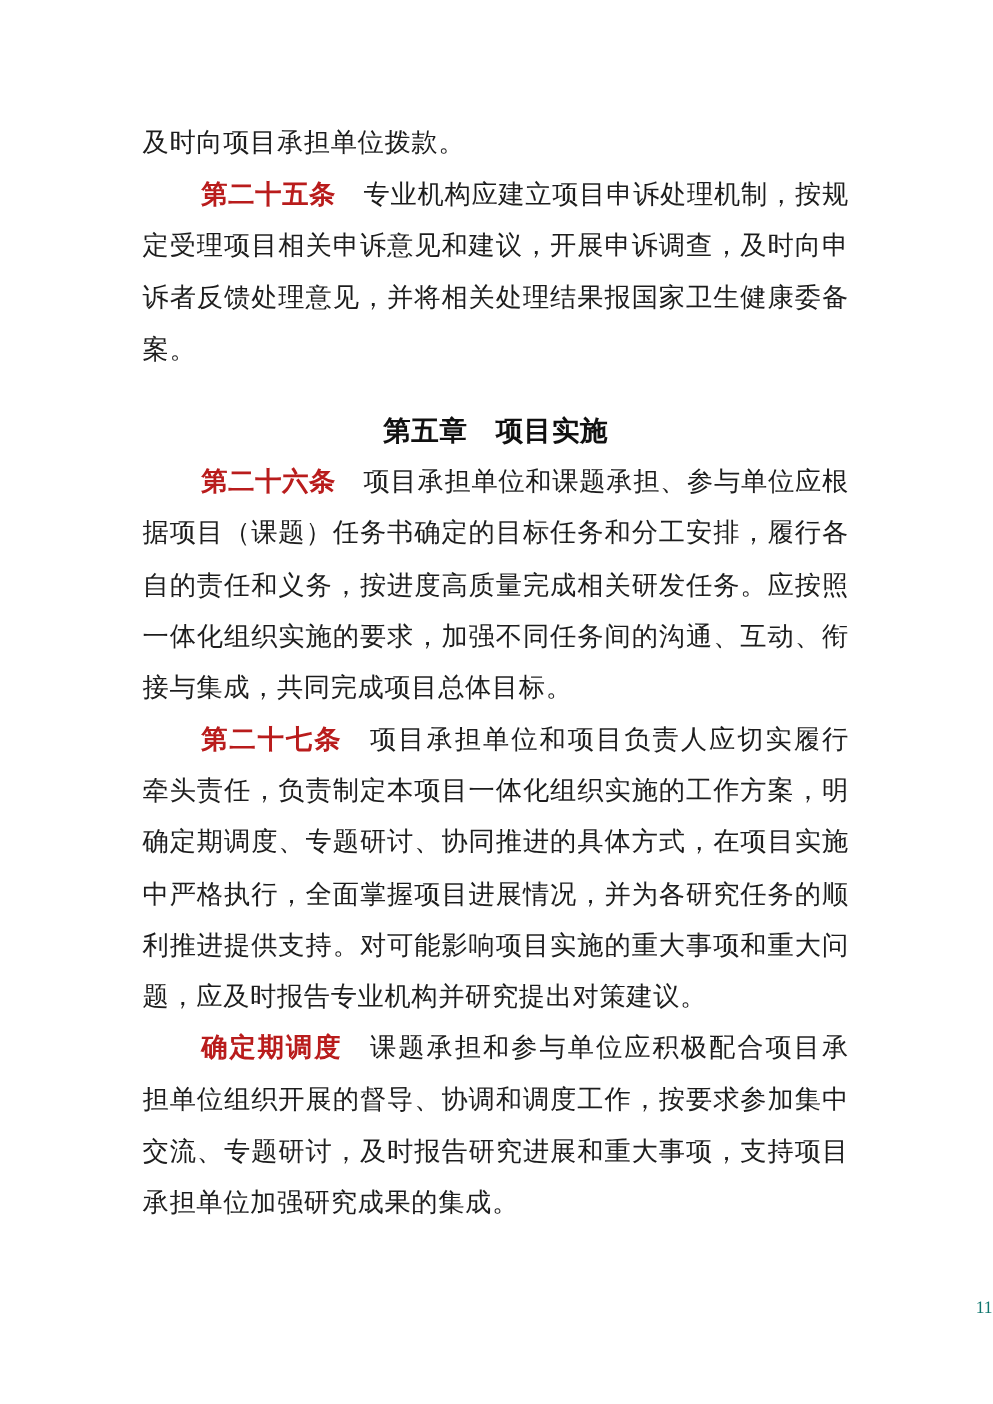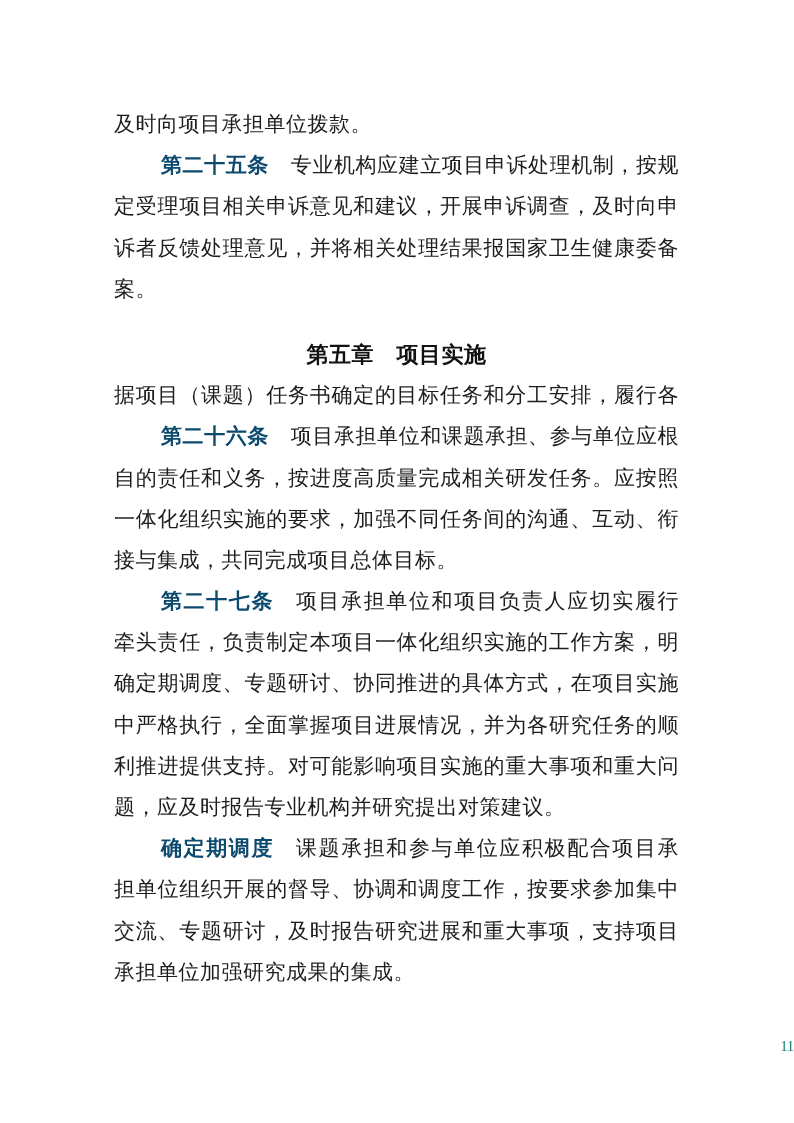--- a/index.html
+++ b/index.html
@@ -12,42 +12,42 @@
     width: 794px;
     height: 1123px;
     background: #ffffff;
     overflow: hidden;
     font-family: "Liberation Serif", "DejaVu Serif", serif;
     color: #1d1d1d;
   }
   .content {
     position: absolute;
     left: 114px;
-    top: 104px;
+    top: 94px;
     width: 565px;
     font-size: 21px;
     line-height: 41.2px;
   }
   .line {
     height: 41.2px;
     text-align: left;
     letter-spacing: 0.5px;
     white-space: normal;
   }
   .line.justify {
     text-align: justify;
     text-align-last: justify;
   }
   .line.article {
     text-indent: 47px;
   }
   .art-num {
-    font-family: Liberation Serif, serif;
+    font-family: Liberation Sans, sans-serif;
     font-weight: 700;
-    color: #0c4a6e;
+    color: #b91c1c;
     margin-right: 22px;
   }
   .line.chapter {
     margin-top: 24px;
     text-align: center;
     text-align-last: center;
     text-indent: 0;
     font-family: "Liberation Sans", "DejaVu Sans", sans-serif;
     font-weight: 700;
     color: #111111;
@@ -69,22 +69,22 @@
 <body>
 
 <div class="page">
   <main class="content">
       <div class="line plain">及时向项目承担单位拨款。</div>
       <div class="line article justify"><span class="art-num">第二十五条</span><span>专业机构应建立项目申诉处理机制，按规</span></div>
       <div class="line plain justify">定受理项目相关申诉意见和建议，开展申诉调查，及时向申</div>
       <div class="line plain justify">诉者反馈处理意见，并将相关处理结果报国家卫生健康委备</div>
       <div class="line plain">案。</div>
       <div class="line chapter">第五章　项目实施</div>
+      <div class="line article justify"><span class="art-num">第二十六条</span><span>项目承担单位和课题承担、参与单位应根</span></div>
       <div class="line plain justify">据项目（课题）任务书确定的目标任务和分工安排，履行各</div>
-      <div class="line article justify"><span class="art-num">第二十六条</span><span>项目承担单位和课题承担、参与单位应根</span></div>
       <div class="line plain justify">自的责任和义务，按进度高质量完成相关研发任务。应按照</div>
       <div class="line plain justify">一体化组织实施的要求，加强不同任务间的沟通、互动、衔</div>
       <div class="line plain">接与集成，共同完成项目总体目标。</div>
       <div class="line article justify"><span class="art-num">第二十七条</span><span>项目承担单位和项目负责人应切实履行</span></div>
       <div class="line plain justify">牵头责任，负责制定本项目一体化组织实施的工作方案，明</div>
       <div class="line plain justify">确定期调度、专题研讨、协同推进的具体方式，在项目实施</div>
       <div class="line plain justify">中严格执行，全面掌握项目进展情况，并为各研究任务的顺</div>
       <div class="line plain justify">利推进提供支持。对可能影响项目实施的重大事项和重大问</div>
       <div class="line plain">题，应及时报告专业机构并研究提出对策建议。</div>
       <div class="line article justify"><span class="art-num">确定期调度</span><span>课题承担和参与单位应积极配合项目承</span></div>

